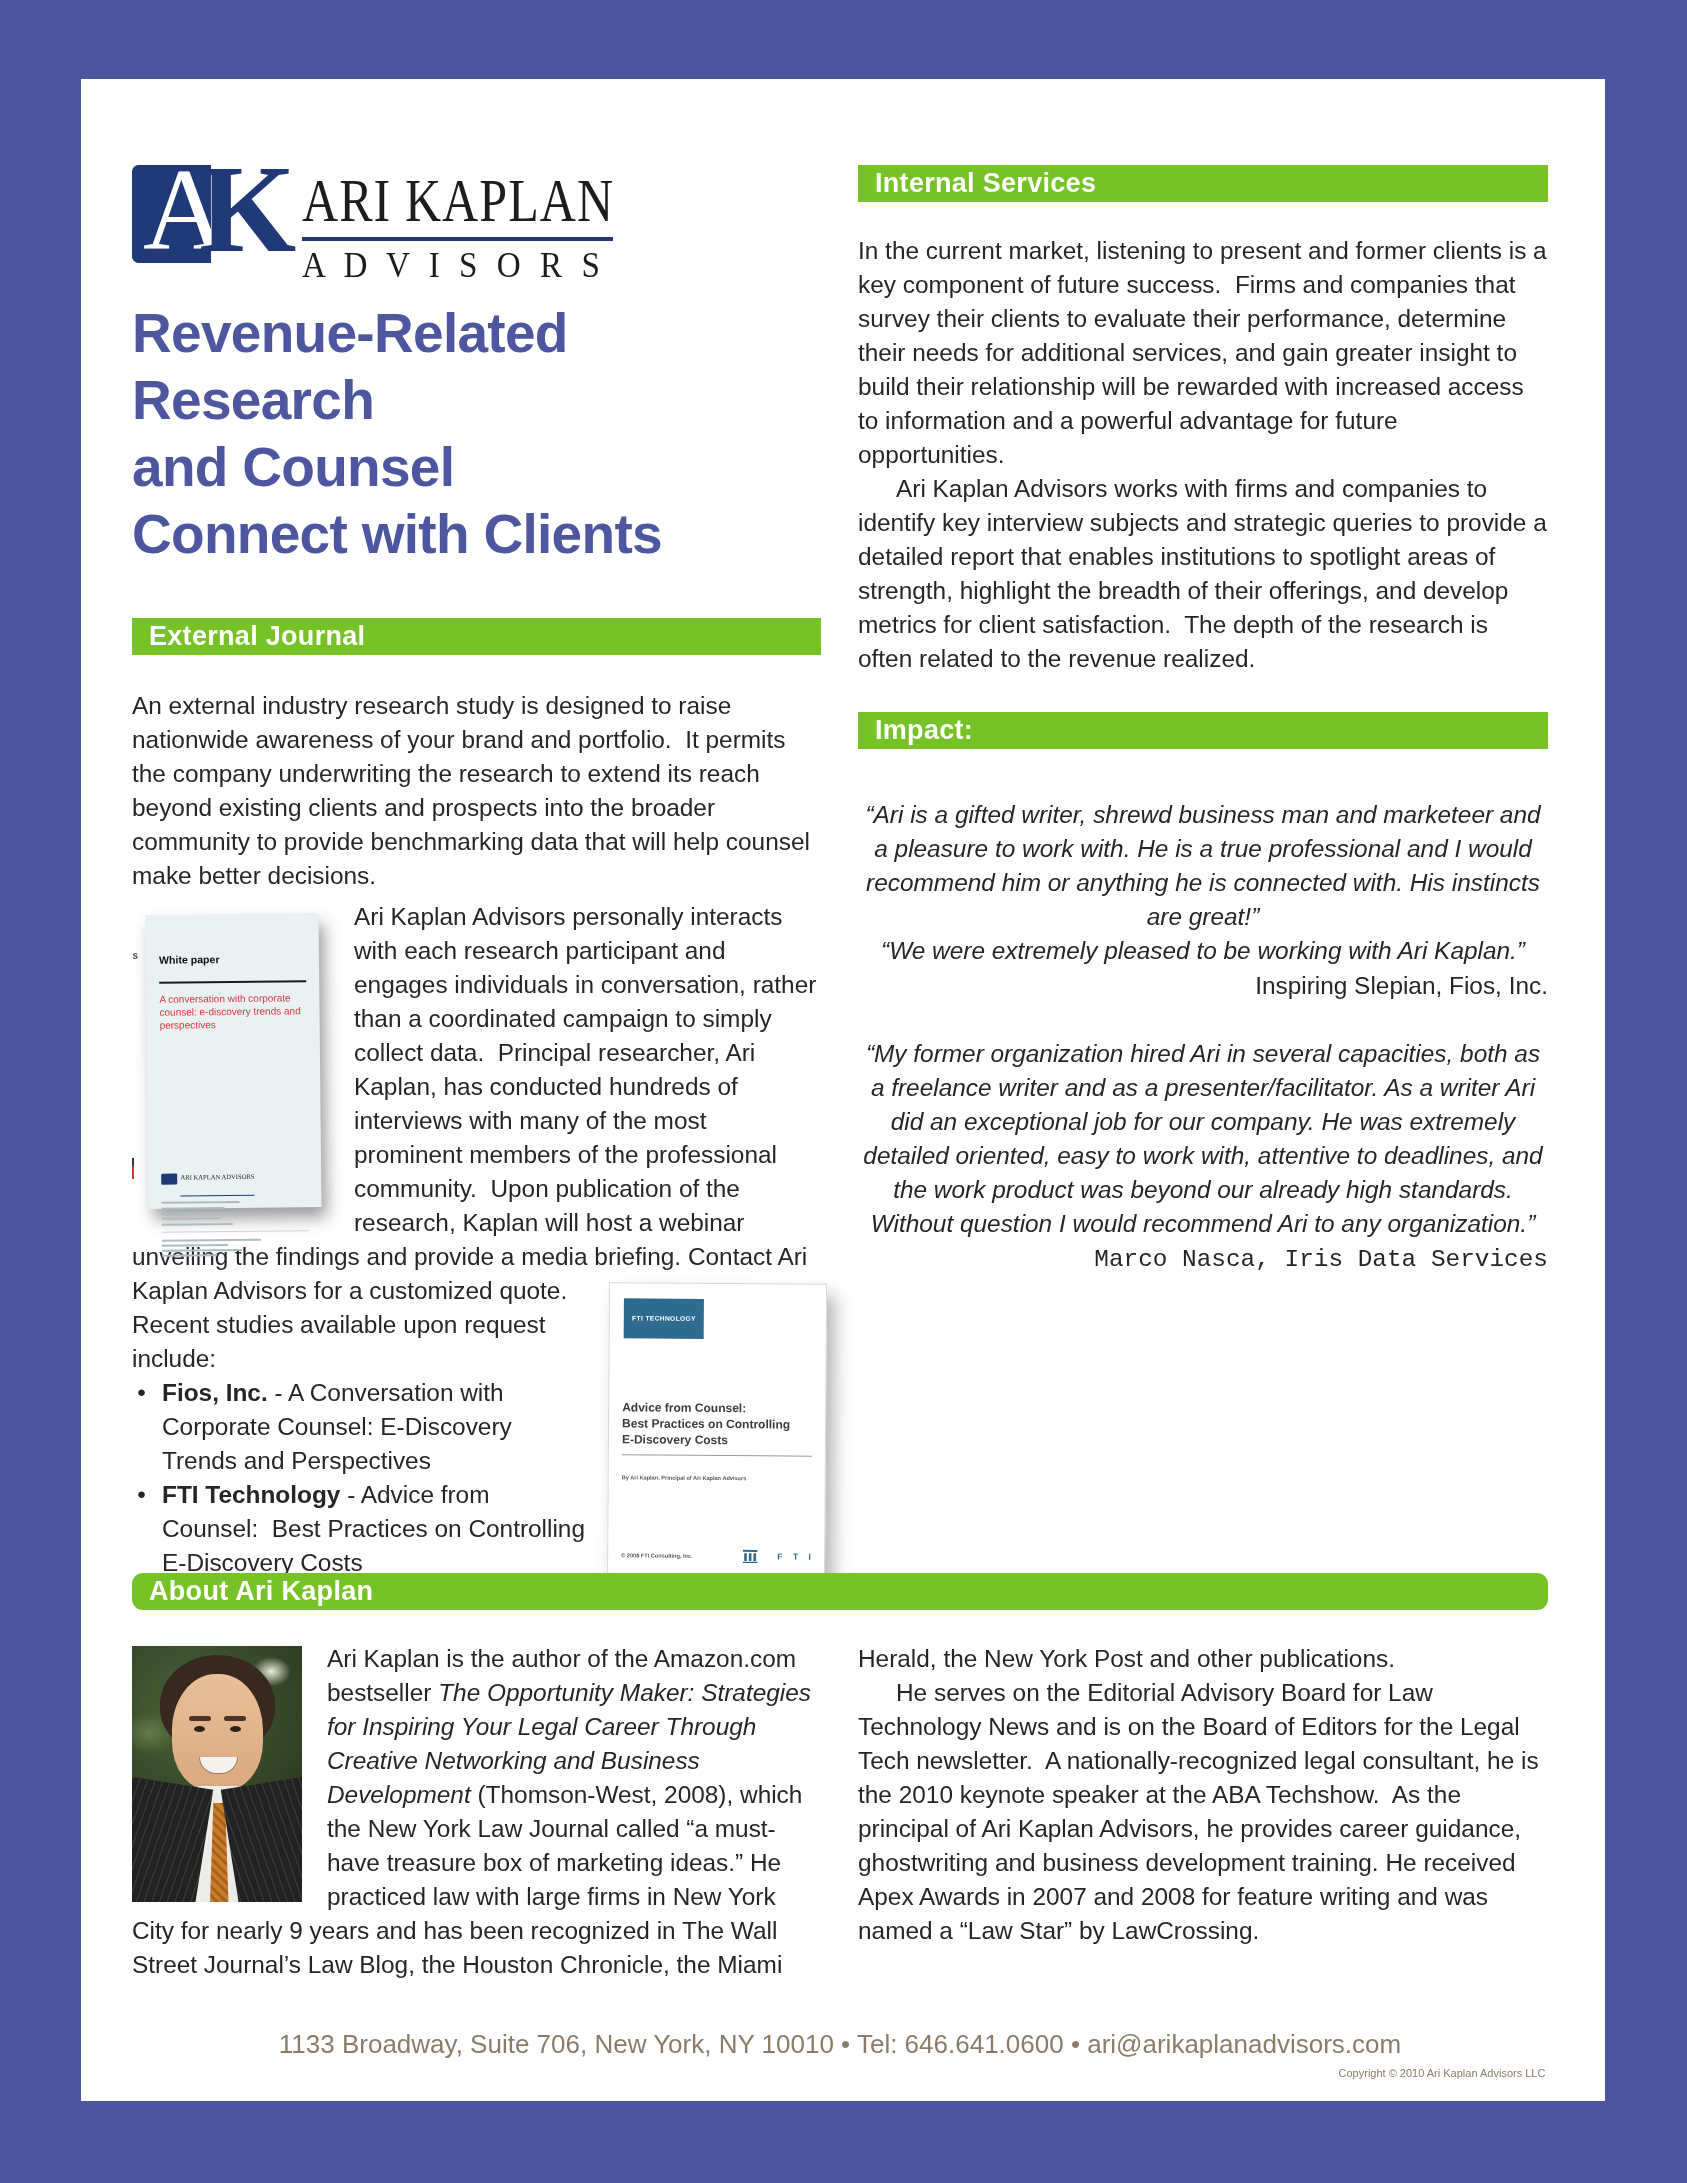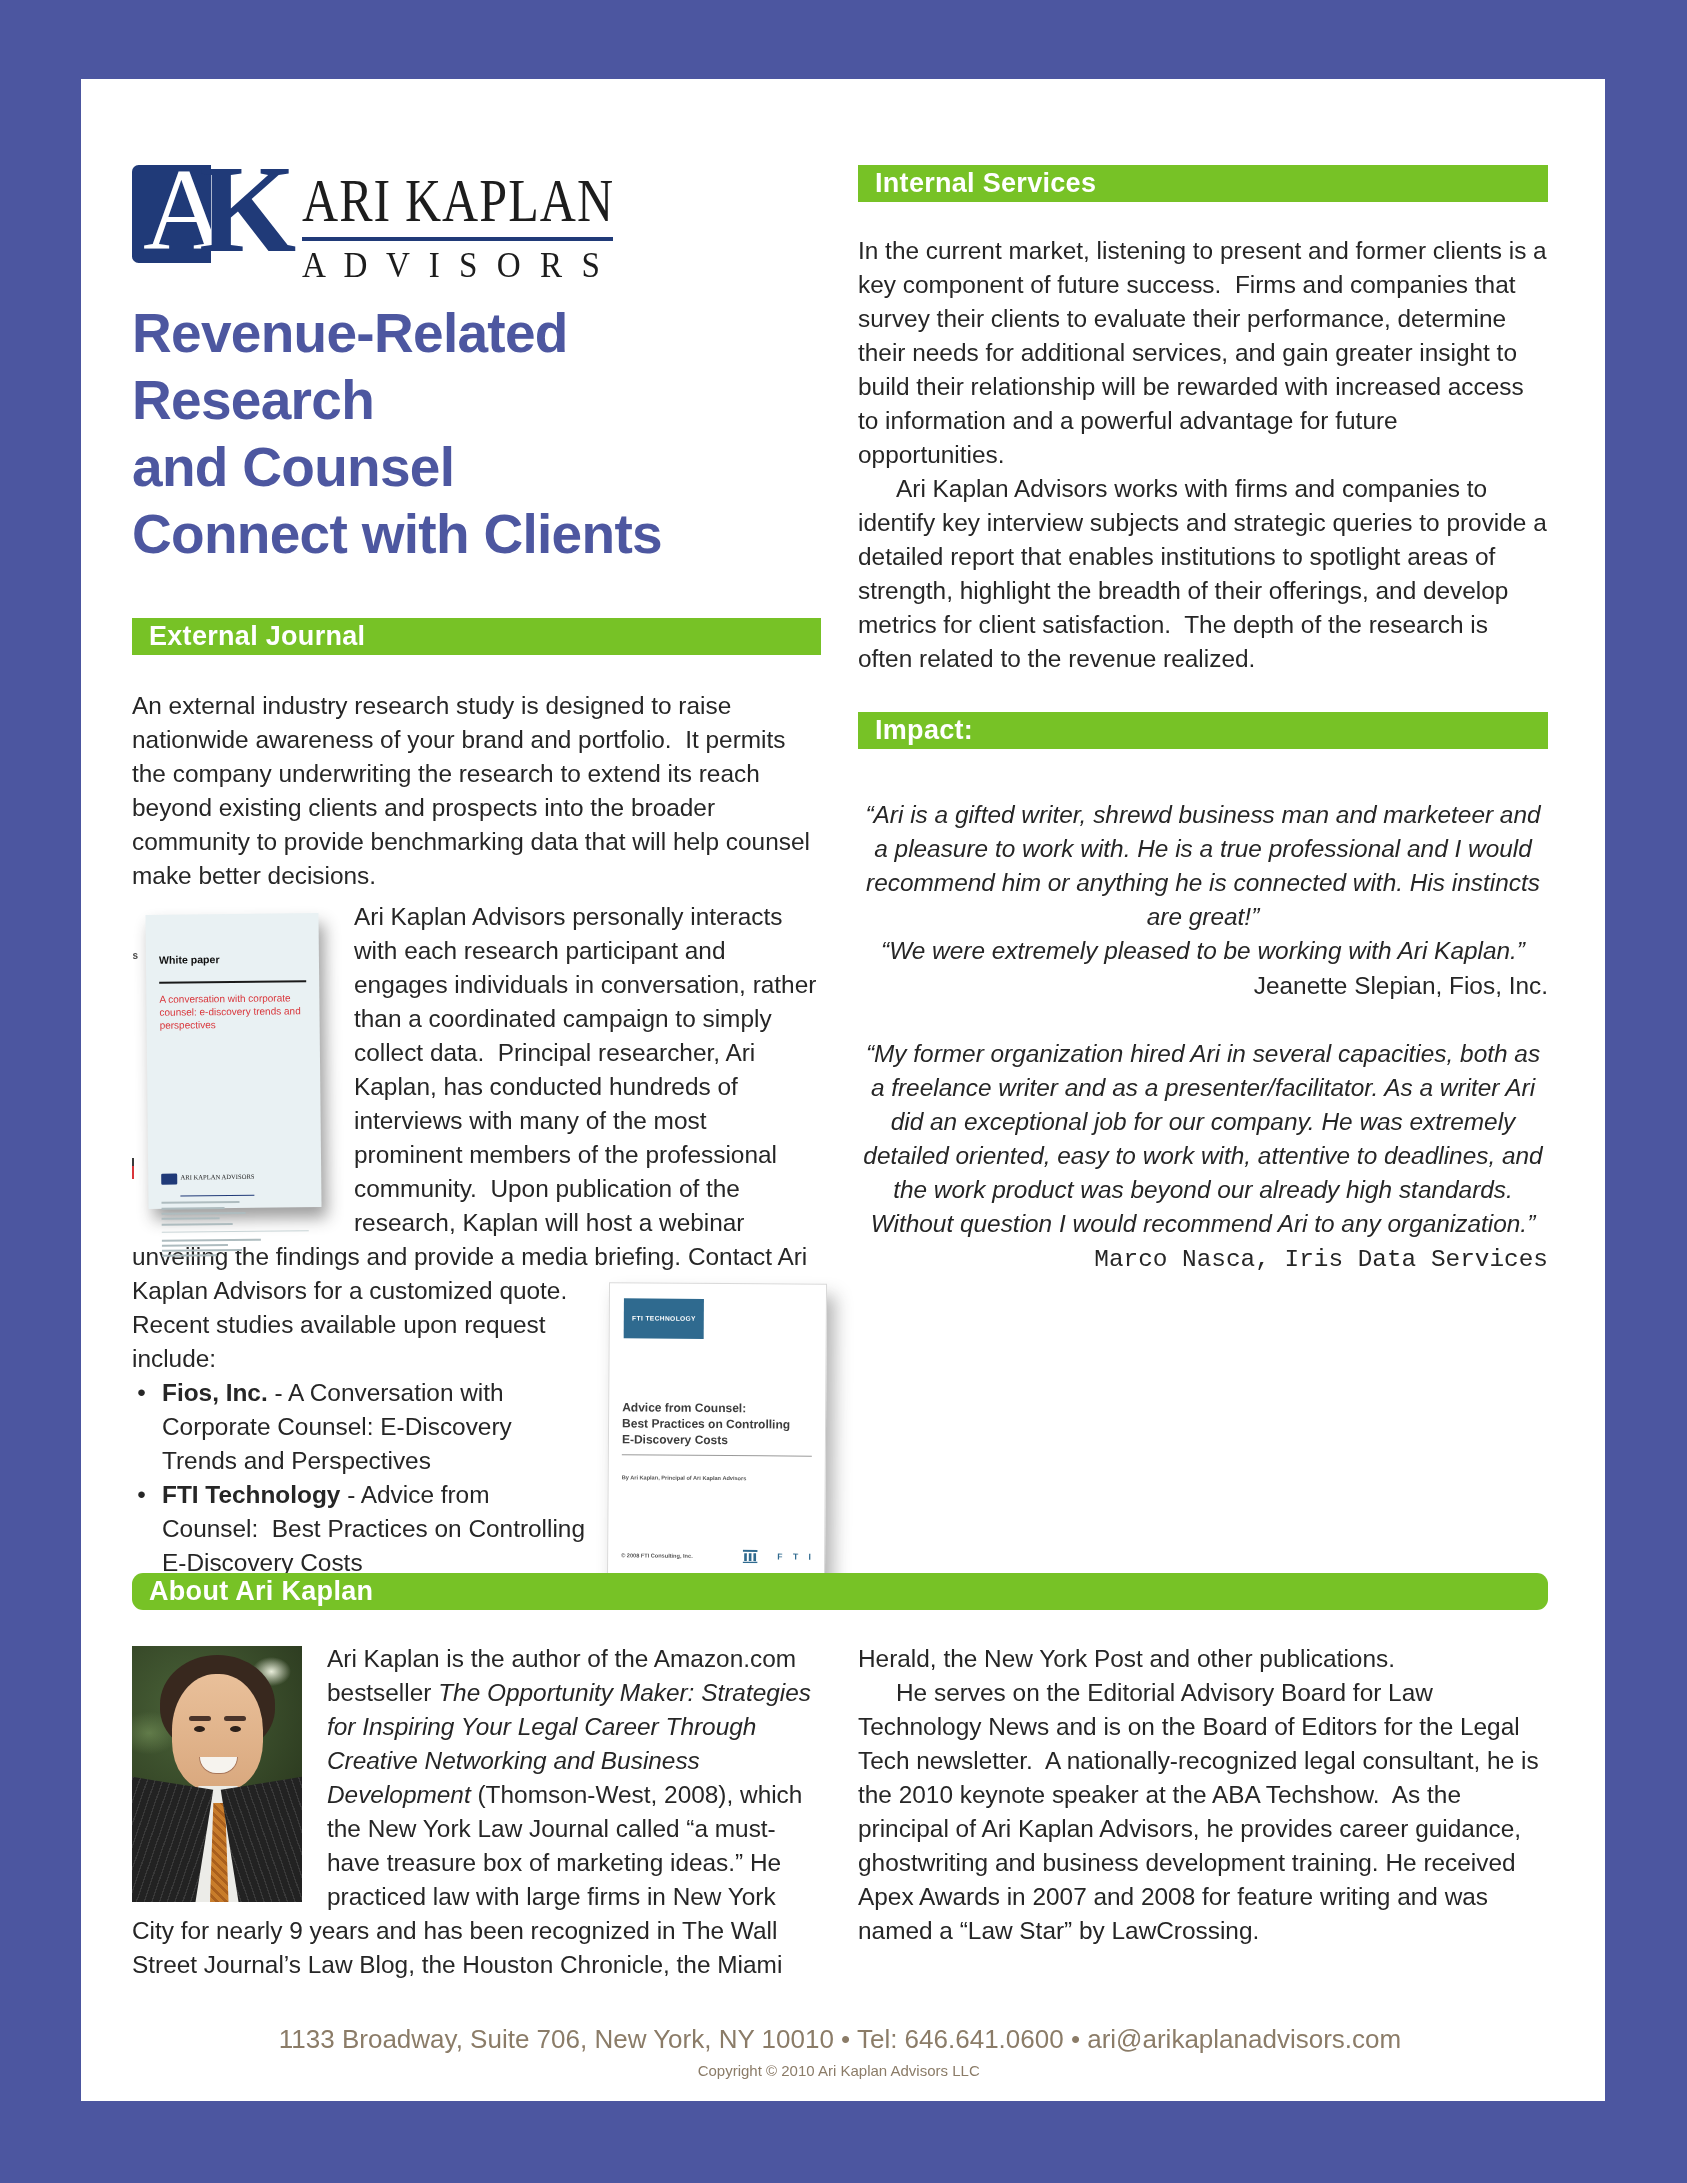--- a/index.html
+++ b/index.html
@@ -127,21 +127,21 @@
   .ph-suit-l{position:absolute;left:-17px;top:136px;width:88px;height:138px;transform:rotate(9deg);
     background:repeating-linear-gradient(100deg,#222 0 6px,#383838 6px 7.3px);}
   .ph-suit-r{position:absolute;right:-17px;top:136px;width:88px;height:138px;transform:rotate(-9deg);
     background:repeating-linear-gradient(80deg,#222 0 6px,#383838 6px 7.3px);}
 
   #ap2{text-indent:38px;}
 
   
   .footer{margin-top:auto;}
   .addr{text-align:center;font-size:26px;color:var(--footer-brown);}
-  .copy{text-align:center;font-size:15px;color:var(--footer-brown);margin-top:6.6px;padding-right:2.6px;}
+  .copy{text-align:right;font-size:11px;color:var(--footer-brown);margin-top:6.6px;padding-right:2.6px;}
 </style>
 </head>
 <body>
 
 <div class="white">
 
   <div class="cols">
 
     <div class="lc">
 
@@ -234,21 +234,21 @@
       <div class="greenbar">Internal Services</div>
 
       <p class="body" id="rp1">In the current market, listening to present and former clients is a key component of future success.&nbsp; Firms and companies that survey their clients to evaluate their performance, determine their needs for additional services, and gain greater insight to build their relationship will be rewarded with increased access to information and a powerful advantage for future opportunities.</p>
       <p class="body" id="rp2">Ari Kaplan Advisors works with firms and companies to identify key interview subjects and strategic queries to provide a detailed report that enables institutions to spotlight areas of strength, highlight the breadth of their offerings, and develop metrics for client satisfaction.&nbsp; The depth of the research is often related to the revenue realized.</p>
 
       <div class="greenbar impact">Impact:</div>
 
       <p class="quote">“Ari is a gifted writer, shrewd business man and marketeer and a pleasure to work with. He is a true professional and I would recommend him or anything he is connected with. His instincts are great!”</p>
 
       <p class="quote">“We were extremely pleased to be working with Ari Kaplan.”</p>
-      <p class="attrib">Jeanette Slepian, Fios, Inc.</p>
+      <p class="attrib">Inspiring Slepian, Fios, Inc.</p>
 
       <p class="quote">“My former organization hired Ari in several capacities, both as a freelance writer and as a presenter/facilitator. As a writer Ari did an exceptional job for our company. He was extremely detailed oriented, easy to work with, attentive to deadlines, and the work product was beyond our already high standards. Without question I would recommend Ari to any organization.”</p>
       <p class="attrib last">Marco Nasca, Iris Data Services</p>
     </div>
   </div>
 
   <div class="about">
     <div class="greenbar">About Ari Kaplan</div>
 
     <div class="about-cols">

